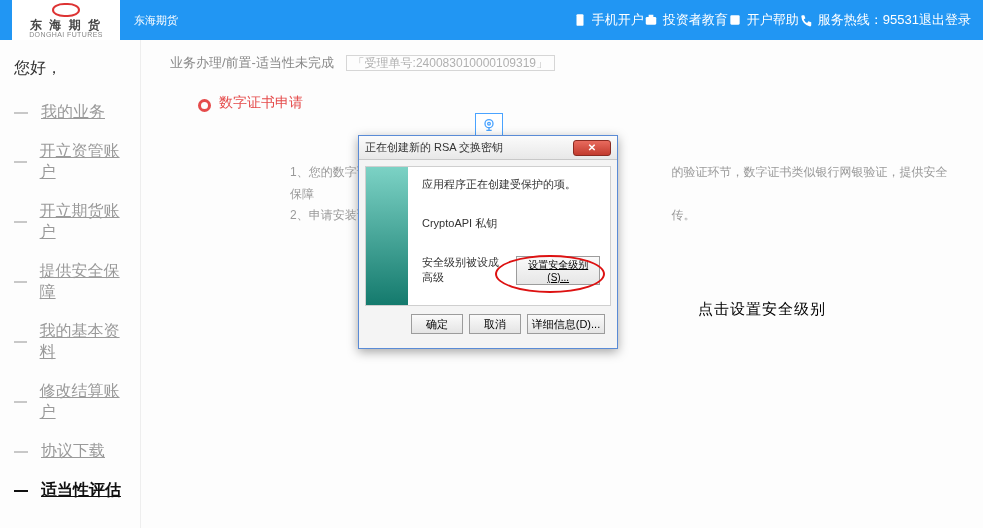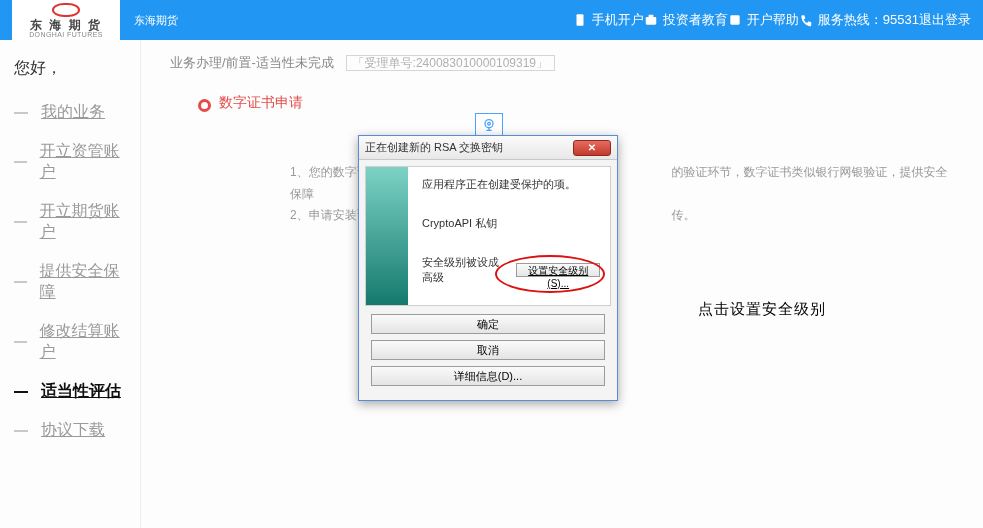--- a/index.html
+++ b/index.html
@@ -140,41 +140,40 @@
     padding:10px 10px 8px 14px;
     font-size:11px;
     color:#333;
     display:flex;flex-direction:column;gap:24px;
   }
   .modal-right .line3{
     display:flex;align-items:center;gap:10px;justify-content:space-between;
   }
   .sec-btn{
     font-size:10px;
-    height:14px;
+    height:29px;
     padding:0 6px;
     background:linear-gradient(#fafafa,#e6e6e6);
     border:1px solid #9c9c9c;
     cursor:pointer;
     text-decoration:underline;
     position:relative;z-index:4;
   }
   .ring{
     position:absolute;
     width:110px;height:38px;
     border:2px solid #d11;
     border-radius:50%;
     top:255px;left:495px;
     z-index:5;
     pointer-events:none;
   }
   .modal-footer{
     display:flex;justify-content:flex-end;gap:6px;
     padding:8px 6px 8px;
-    flex-direction:column;
   }
   .win-btn{
     min-width:52px;height:20px;
     font-size:11px;
     background:linear-gradient(#fafafa,#e4e4e4);
     border:1px solid #9c9c9c;
     cursor:pointer;
   }
 
   
@@ -250,29 +249,33 @@
     <div class="side-item">
         <div class="dash"></div>
         <span>开立期货账户</span>
       </div>
     <div class="side-item">
         <div class="dash"></div>
         <span>提供安全保障</span>
       </div>
     <div class="side-item">
         <div class="dash"></div>
+        <span>我的基本资料</span>
+      </div>
+    <div class="side-item">
+        <div class="dash"></div>
         <span>修改结算账户</span>
       </div>
+    <div class="side-item">
+        <div class="dash"></div>
+        <span>协议下载</span>
+      </div>
     <div class="side-item active">
         <div class="dash"></div>
         <span>适当性评估</span>
-      </div>
-    <div class="side-item">
-        <div class="dash"></div>
-        <span>协议下载</span>
       </div>
   </div>
 
   <div class="content">
     <div class="crumb">
       <span>业务办理/前置-适当性未完成</span>
       <span class="order">「受理单号:240083010000109319」</span>
     </div>
 
     <div class="step-row">

